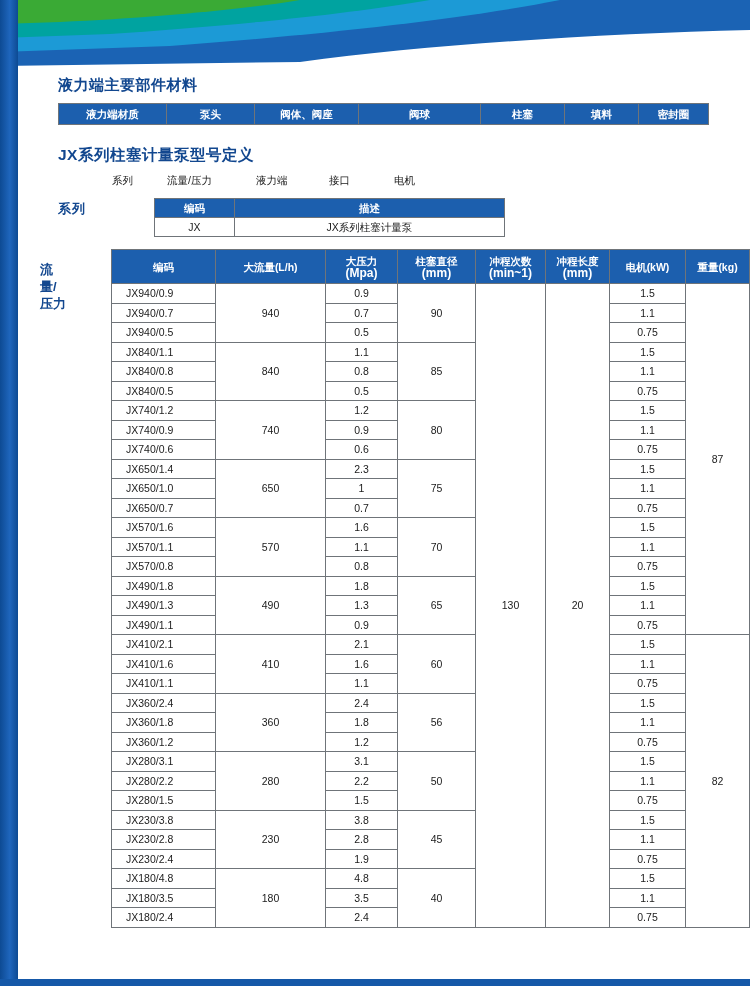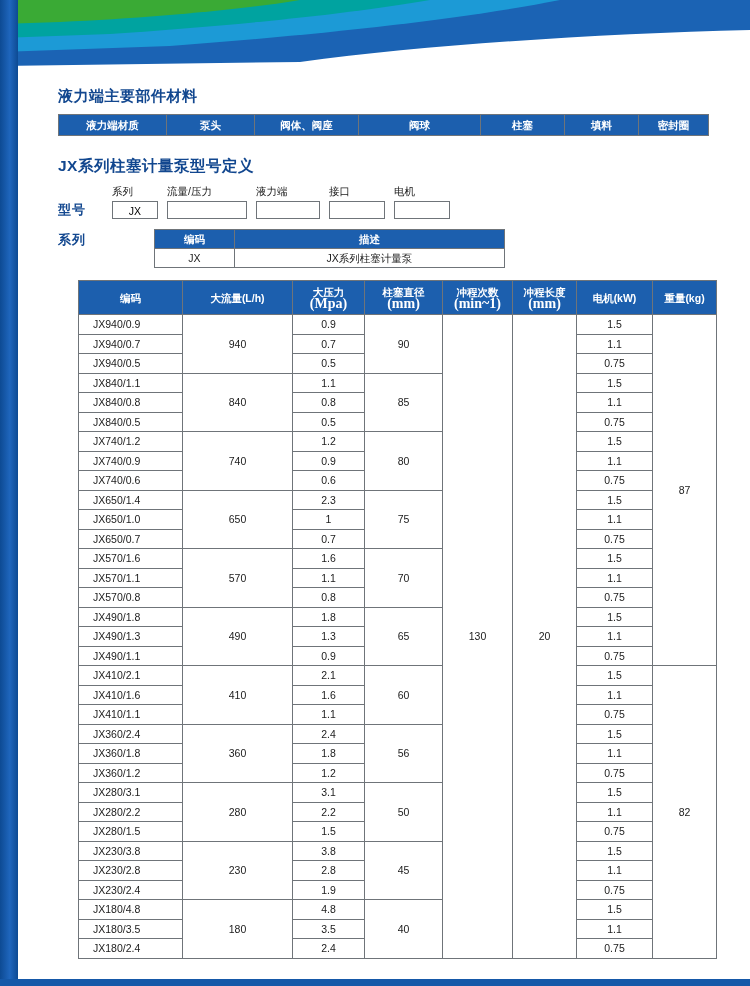--- a/index.html
+++ b/index.html
@@ -37,21 +37,21 @@
   }
 
   
   .content {
     position: absolute;
     left: 18px; top: 72px;
     width: 732px;
   }
 
   h2.section-title {
-    margin: 15px 0 8px 40px;
+    margin: 4px 0 8px 40px;
     font-size: 15px;
     font-weight: bold;
     color: #12478f;
     letter-spacing: 0.5px;
   }
   h2.section-title.second {
     margin-top: 20px;
     font-size: 15.5px;
   }
 
@@ -156,21 +156,21 @@
     font-weight: bold;
     color: #12478f;
     line-height: 17px;
     padding-top: 12px;
     padding-left: 4px;
   }
   .tbl-main { width: 638px; }
   .tbl-main td { height: 18.5px; line-height: 18.5px; font-size: 10.5px; }
   .tbl-main thead td { height: 34px; line-height: 12px; padding: 2px 1px; }
   .tbl-main .code-col { text-align: left; padding-left: 14px; }
-  .tbl-main .hdr-sub { font-size: 14px; display: block; font-family: Liberation Serif, serif; }
+  .tbl-main .hdr-sub { font-size: 12px; display: block; }
 
   
   .bottom-strip {
     position: absolute;
     left: 0; bottom: 0;
     width: 750px; height: 7px;
     background: #1558a8;
   }
 </style>
 </head>
@@ -223,30 +223,20 @@
   <h2 class="section-title second">JX系列柱塞计量泵型号定义</h2>
 
   <div class="model-block">
     <div class="mn-labels" id="mn-labels">
         <span style="width: 55px;">系列</span>
         <span style="width: 89px;">流量/压力</span>
         <span style="width: 73px;">液力端</span>
         <span style="width: 65px;">接口</span>
         <span style="width: 65px;">电机</span>
       </div>
-    <div class="mn-row">
-      <div class="mn-key">型号</div>
-      <div class="mn-boxes" id="mn-boxes">
-          <div class="mn-box" style="width: 46px;">JX</div>
-          <div class="mn-box" style="width: 80px;"></div>
-          <div class="mn-box" style="width: 64px;"></div>
-          <div class="mn-box" style="width: 56px;"></div>
-          <div class="mn-box" style="width: 56px;"></div>
-        </div>
-    </div>
   </div>
 
   <div class="series-wrap">
     <div class="series-key">系列</div>
     <table class="tbl-series">
       <colgroup>
           <col style="width:80px">
           <col style="width:270px">
         </colgroup>
       <thead>
@@ -258,20 +248,24 @@
       <tbody id="ser-body">
           <tr>
             <td>JX</td>
             <td>JX系列柱塞计量泵</td>
           </tr>
         </tbody>
     </table>
   </div>
 
   <div class="main-wrap">
+    <div class="main-key">
+      <div>流量/</div>
+      <div>压力</div>
+    </div>
     <table class="tbl-main">
       <colgroup>
         <col style="width:104px">
           <col style="width:110px">
           <col style="width:72px">
           <col style="width:78px">
         <col style="width:70px">
           <col style="width:64px">
           <col style="width:76px">
           <col style="width:64px">

